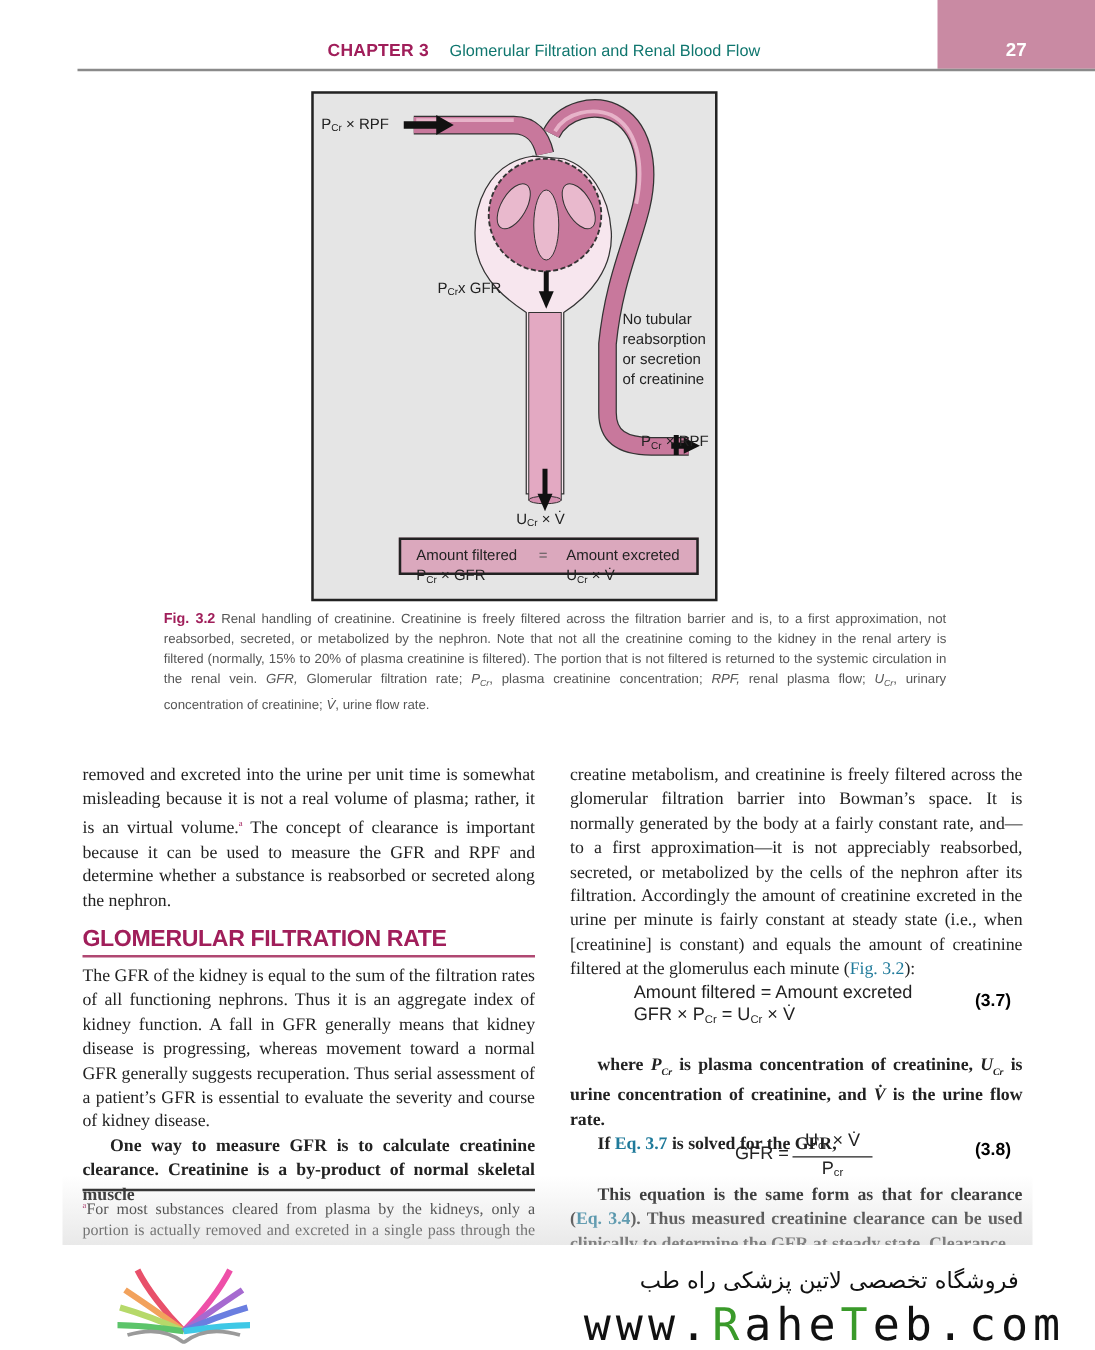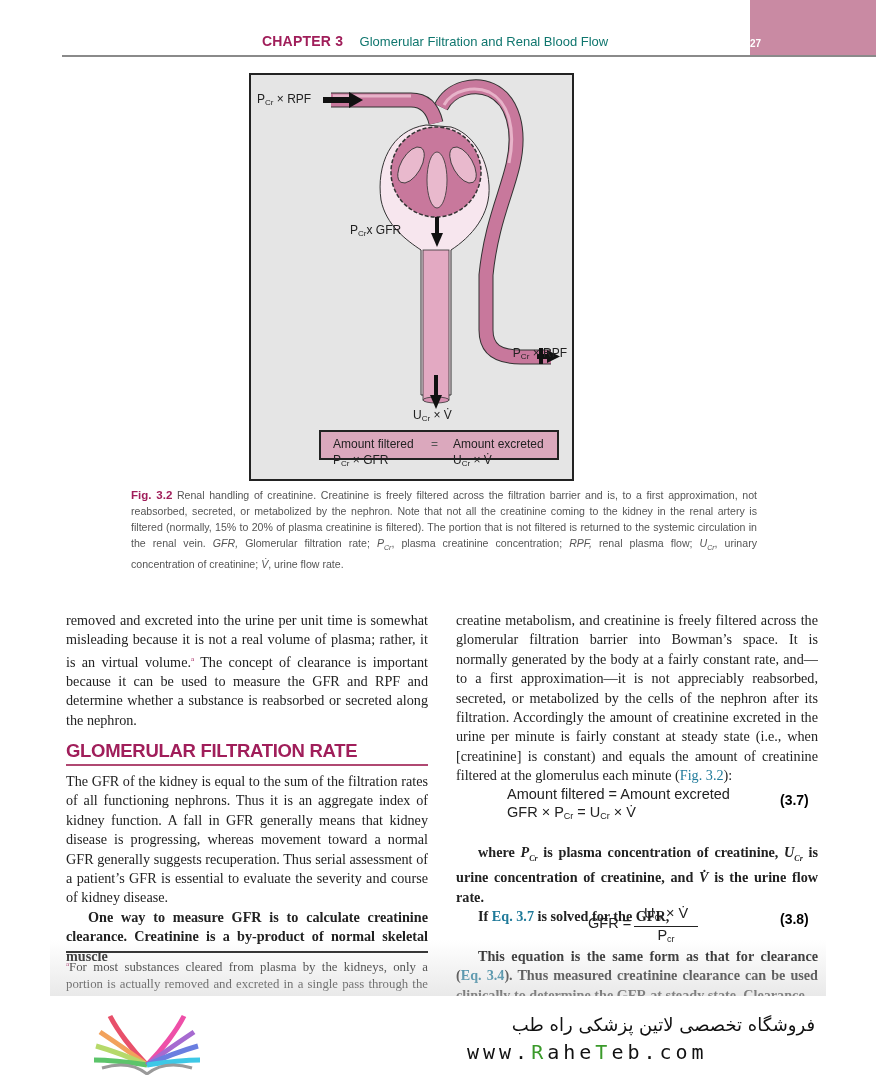--- a/index.html
+++ b/index.html
@@ -5,21 +5,21 @@
   html, body { margin: 0; padding: 0; }
   body {
     width: 876px; height: 1080px; position: relative; overflow: hidden;
     background: #ffffff; font-family: "Liberation Serif", serif; color: #222;
   }
   .header-line { position: absolute; left: 62px; top: 55px; width: 814px; height: 2px; background: #8a8a8a; }
   .chapter { position: absolute; left: 262px; top: 32px; font-family: "Liberation Sans", sans-serif; }
   .chapter .num { color: #a01e5a; font-weight: bold; font-size: 14px; letter-spacing: 0.2px; }
   .chapter .title { color: #0f766e; font-size: 13px; margin-left: 12px; margin-top: 36px; }
   .pagebox { position: absolute; left: 750px; top: 0; width: 126px; height: 55px; background: #c98aa3; }
-  .pagebox span { position: absolute; left: 0; right: 0; bottom: 6px; text-align: left; color: #fff; font-family: "Liberation Sans", sans-serif; font-weight: bold; font-size: 10px; }
+  .pagebox span { position: absolute; left: 0; right: 0; bottom: 6px; text-align: center; color: #fff; font-family: "Liberation Sans", sans-serif; font-weight: bold; font-size: 15px; }
 
   .figure { position: absolute; left: 249px; top: 73px; width: 325px; height: 408px; background: #e5e5e5; border: 2px solid #222; box-sizing: border-box; }
   .figure svg { position: absolute; left: 0; top: 0; }
   .flabel { position: absolute; font-family: "Liberation Sans", sans-serif; font-size: 12px; color: #222; line-height: 16px; white-space: nowrap; }
   .flabel sub { font-size: 8px; vertical-align: -2px; }
   .eqbox { position: absolute; left: 68px; top: 355px; width: 240px; height: 30px; background: #dba8bd; border: 2px solid #222; box-sizing: border-box; }
 
   .caption { position: absolute; left: 131px; top: 487px; width: 626px; font-family: "Liberation Sans", sans-serif; font-size: 10.6px; line-height: 16px; color: #555; text-align: justify; }
   .caption .fig { color: #a01e5a; font-weight: bold; font-size: 11.5px; }
 
@@ -35,21 +35,21 @@
   .eq { position: absolute; font-family: "Liberation Sans", sans-serif; font-size: 14.5px; color: #222; line-height: 18px; }
   .eqnum { position: absolute; font-family: "Liberation Sans", sans-serif; font-weight: bold; color: #000000; font-size: 14px; }
   .eq sub { font-size: 9px; vertical-align: -2px; }
 
   .footrule { position: absolute; left: 66px; top: 951px; width: 362px; height: 2px; background: #222; }
   .footnote { position: absolute; left: 66px; top: 956px; width: 362px; font-size: 12.8px; line-height: 17px; color: #222; text-align: justify; }
 
   .fade { position: absolute; left: 50px; top: 940px; width: 776px; height: 56px; background: linear-gradient(to bottom, rgba(220,220,220,0) 0%, rgba(215,215,215,0.55) 100%); pointer-events: none; }
   .bottom-band { position: absolute; left: 0; top: 996px; width: 876px; height: 84px; background: #fff; }
   .brand-fa { position: absolute; left: 470px; top: 1014px; width: 345px; text-align: right; direction: rtl; font-family: "DejaVu Sans", sans-serif; font-size: 18px; color: #111; }
-  .brand-url { position: absolute; left: 467px; top: 1040px; font-family: "DejaVu Sans Mono", monospace; font-size: 20px; letter-spacing: 4px; color: #111; }
+  .brand-url { position: absolute; left: 467px; top: 1040px; font-family: "DejaVu Sans Mono", monospace; font-size: 36px; letter-spacing: 4px; color: #111; }
   .brand-url .g { color: #3a9a2a; }
   .logo { position: absolute; left: 92px; top: 1010px; }
 </style>
 </head>
 <body>
 
 <div class="chapter">
   <span class="num">CHAPTER 3</span>
   <span class="title">Glomerular Filtration and Renal Blood Flow</span>
 </div>
@@ -96,20 +96,26 @@
       <rect x="286" y="279" width="12" height="5" fill="#111"></rect>
       <polygon points="296,275 309,281.5 296,288" fill="#111"></polygon>
     </g>
   </svg>
 
   <div class="flabel" style="left:6px; top:16px;">
     <span>P</span><sub>Cr</sub><span> × RPF</span>
   </div>
   <div class="flabel" style="left:99px; top:147px;">
     <span>P</span><sub>Cr</sub><span>x GFR</span>
+  </div>
+  <div class="flabel" style="left:247px; top:172px;">
+    <div>No tubular</div>
+    <div>reabsorption</div>
+    <div>or secretion</div>
+    <div>of creatinine</div>
   </div>
   <div class="flabel" style="left:316px; top:270px; transform: translateX(-100%);">
     <span>P</span><sub>Cr</sub><span> × RPF</span>
   </div>
   <div class="flabel" style="left:162px; top:332px;">
     <span>U</span><sub>Cr</sub><span> × V̇</span>
   </div>
 
   <div class="eqbox">
     <div class="flabel" style="left:12px; top:4px;">Amount filtered</div>

